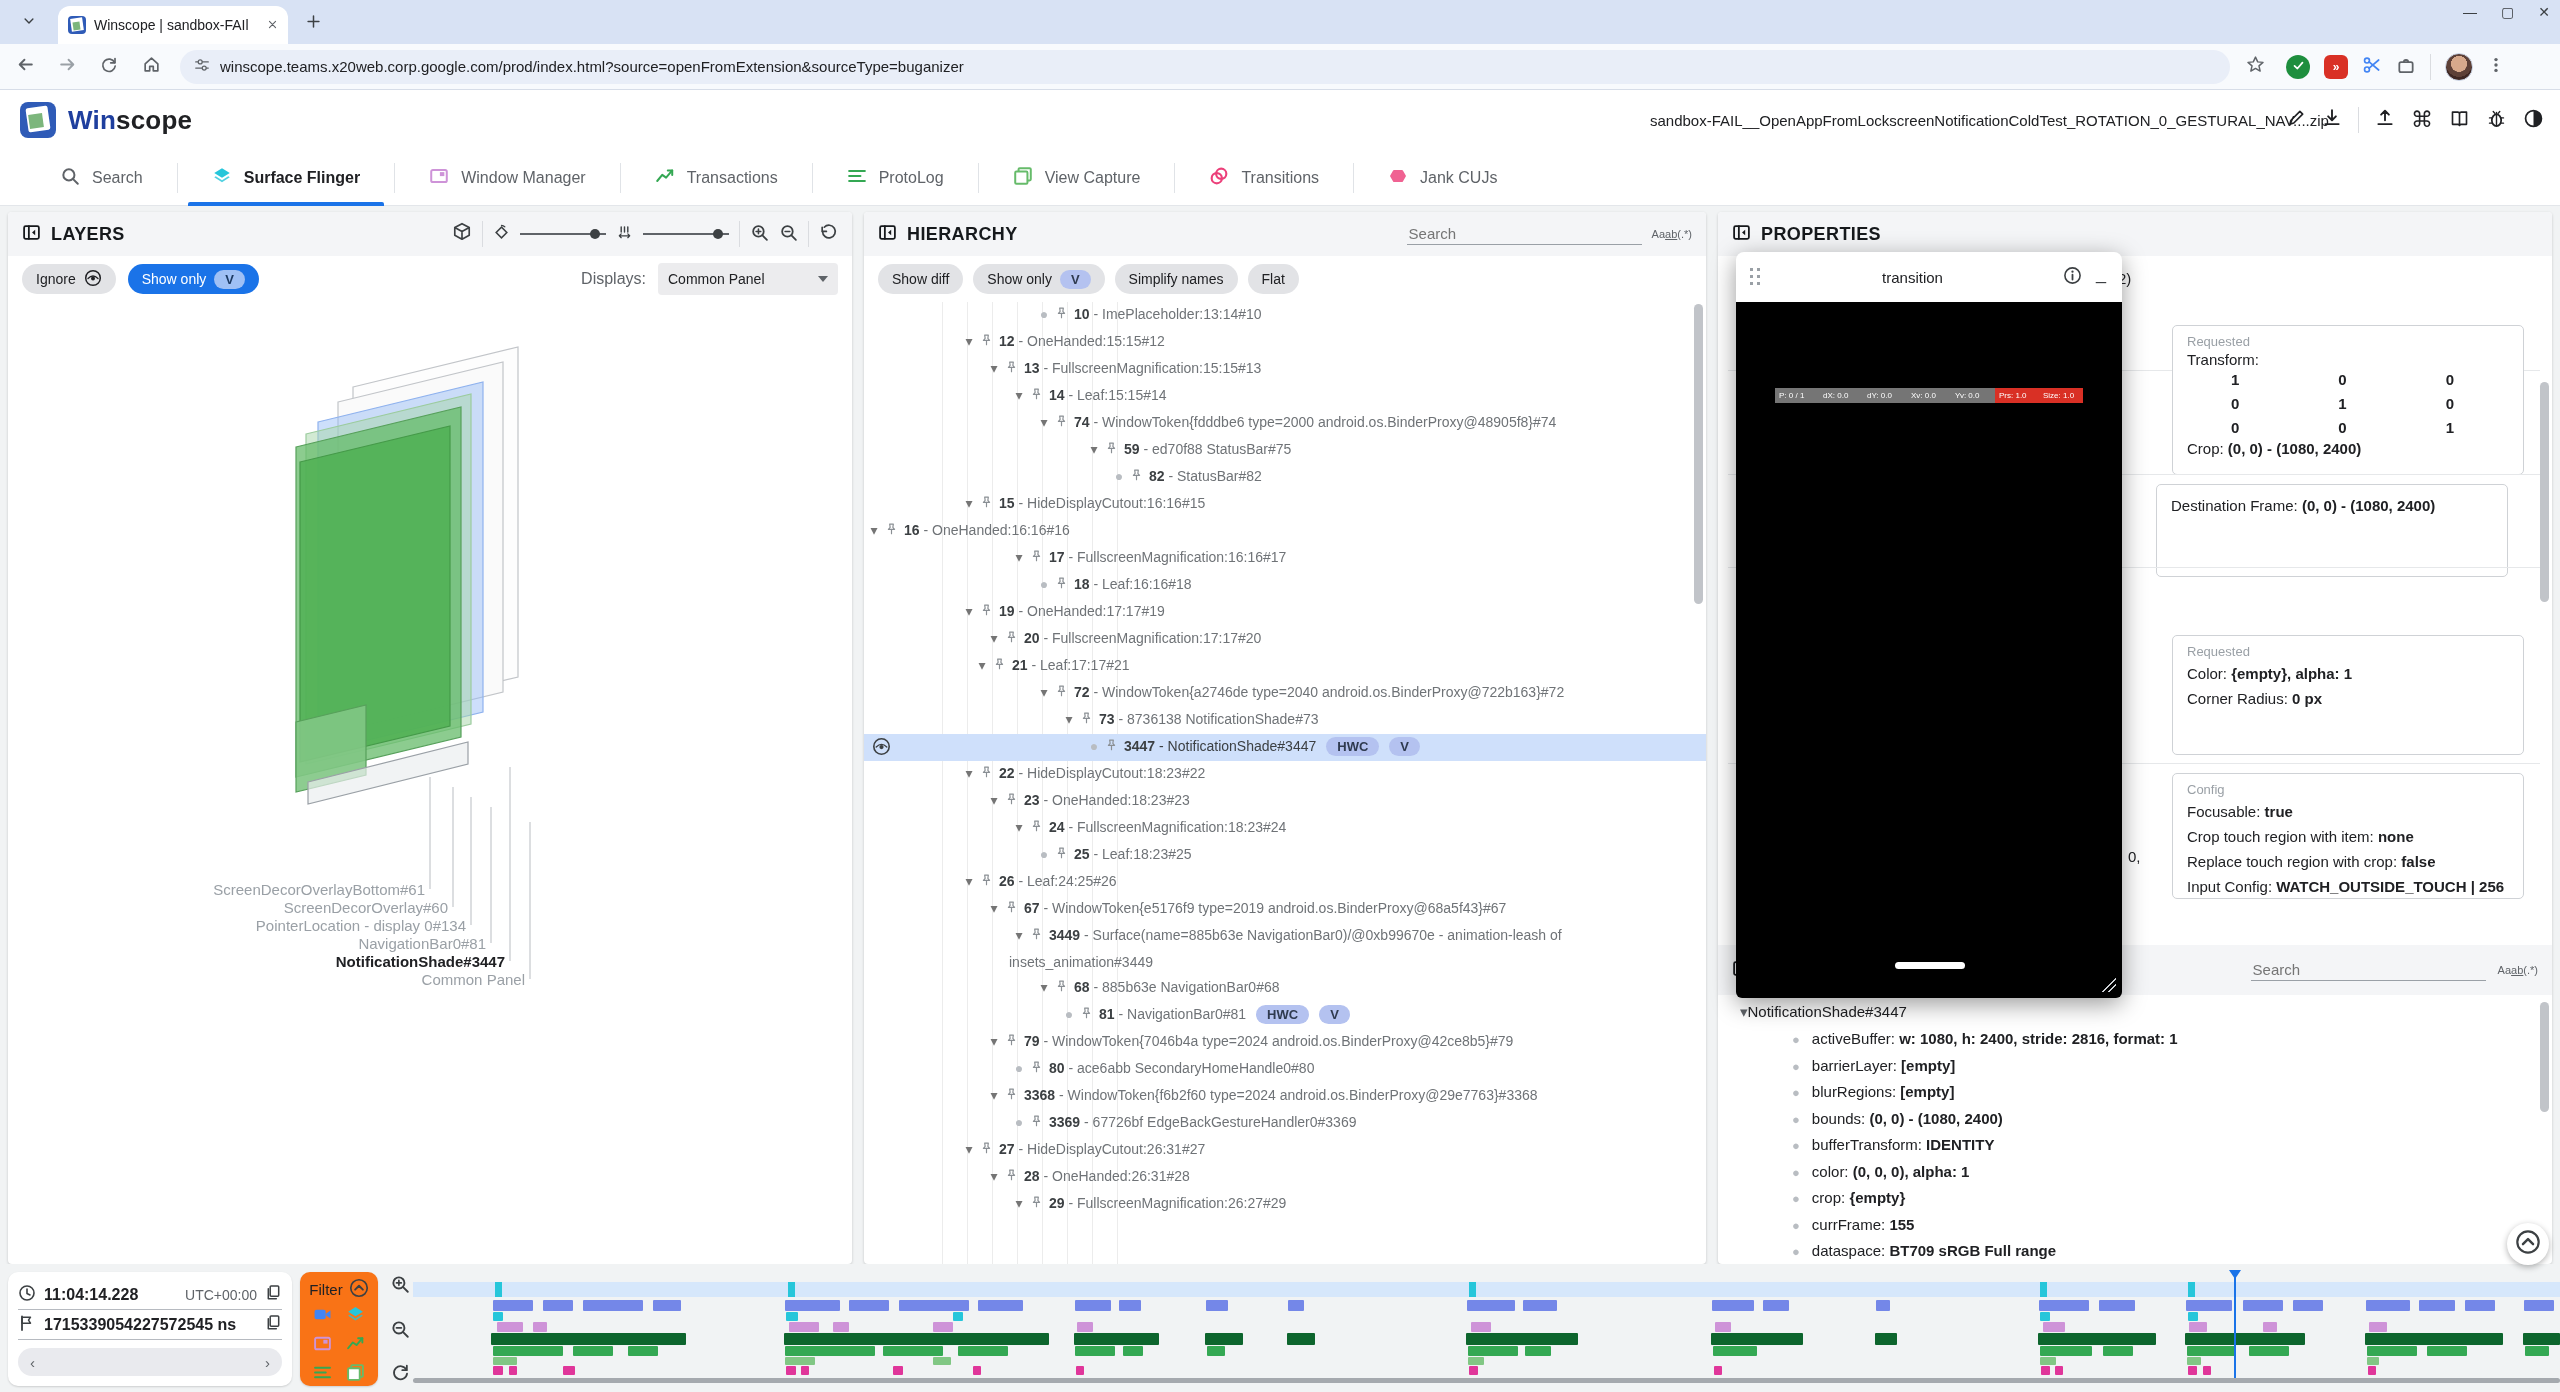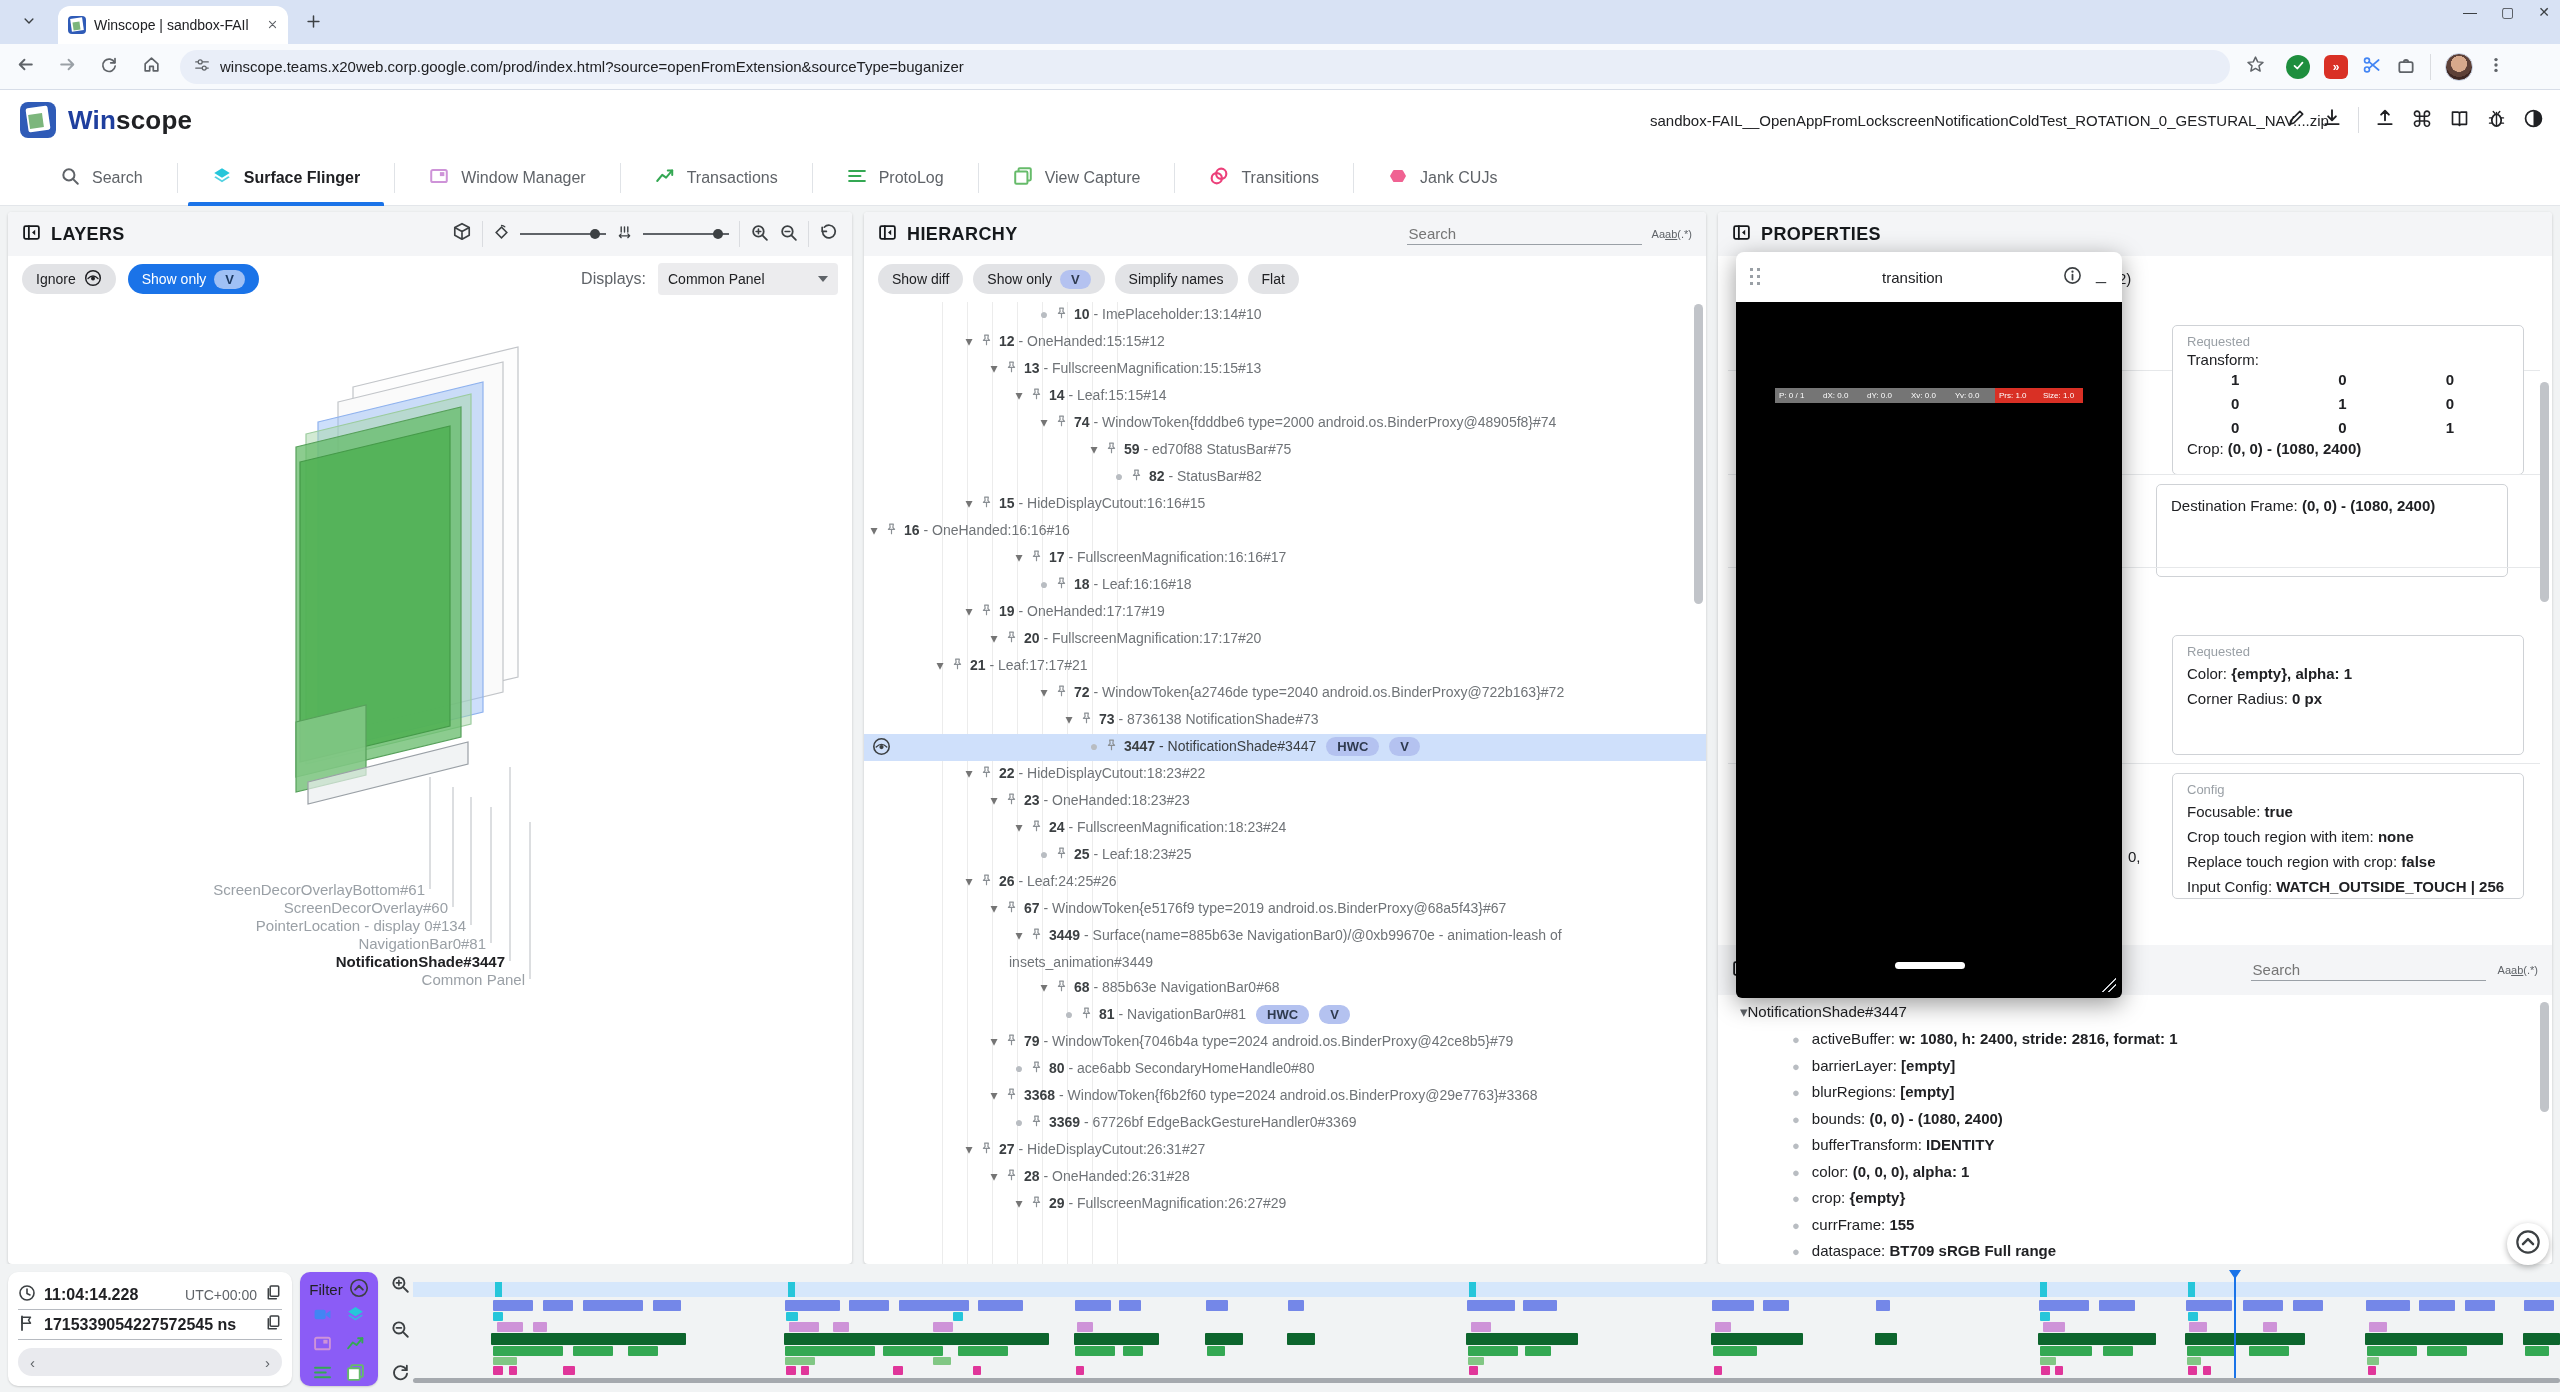--- a/index.html
+++ b/index.html
@@ -82,21 +82,21 @@
 #pstrip div{color:#fff;font-size:8px;line-height:15px;padding:0 4px;white-space:nowrap;width:44px;overflow:hidden}
 #homebar{position:absolute;left:159px;top:660px;width:70px;height:7px;border-radius:4px;background:#fff}
 #resize{position:absolute;right:6px;bottom:6px;width:14px;height:14px;background:linear-gradient(135deg,transparent 0 50%,#cfd2d6 50% 56%,transparent 56% 70%,#cfd2d6 70% 76%,transparent 76%)}
 
 #timeline{position:absolute;left:0;top:1264px;width:2560px;height:128px;background:#f1f3f4}
 #tlcard{position:absolute;left:8px;top:8px;width:284px;height:114px;background:#fff;border-radius:10px;box-shadow:0 1px 2px rgba(0,0,0,.15);padding:8px 10px;font-size:16px;color:#202124}
 .tlrow{display:flex;align-items:center;gap:8px;height:30px;border-bottom:1px solid #b6bac0}
 .tlrow b{font-weight:bold;flex:1;font-size:16px}
 .tlrow .tz{color:#5f6368;font-size:14px;font-weight:normal}
 #tlnav{margin-top:8px;height:28px;background:#e9eaee;border-radius:14px;display:flex;align-items:center;justify-content:space-between;padding:0 12px;color:#5f6368;font-size:15px}
-#filtercard{position:absolute;left:300px;top:8px;width:78px;height:114px;background:#8b5cf6;border-radius:10px;box-shadow:0 1px 2px rgba(0,0,0,.15);padding:6px 8px}
+#filtercard{position:absolute;left:300px;top:8px;width:78px;height:114px;background:#f97316;border-radius:10px;box-shadow:0 1px 2px rgba(0,0,0,.15);padding:6px 8px}
 #filterhead{display:flex;align-items:center;gap:6px;font-size:15px;color:#202124;justify-content:center}
 #filtergrid{display:flex;flex-wrap:wrap;gap:6px 14px;justify-content:center;margin-top:4px}
 #zoomcol{position:absolute;left:386px;top:10px;width:28px;height:112px;display:flex;flex-direction:column;justify-content:space-between;align-items:center;color:#3c4043}
 #tlcanvas{position:absolute;left:413px;top:6px;width:2147px;height:118px}
 #tlband{position:absolute;left:0;top:12px;width:2147px;height:15px;background:#d6e7fb}
 .tltick{position:absolute;top:12px;height:15px;background:#26c6da}
 .tlblock{position:absolute;border-radius:1px}
 #tlcursor{position:absolute;top:0;width:2px;height:108px;background:#1a73e8}
 #tlcursorcap{position:absolute;top:0;width:0;height:0;border-left:6px solid transparent;border-right:6px solid transparent;border-top:9px solid #1a73e8}
 #tlscroll{position:absolute;left:0;top:108px;width:2147px;height:5px;background:#a5a9ae;border-radius:3px}
@@ -479,21 +479,21 @@
               <path d="M9 9 V14" fill="none" stroke="#8a8f94" stroke-width="1.4" stroke-linecap="round" stroke-linejoin="round"></path>
             </svg></span><b>18</b> - Leaf:16:16#18</div>
         <div class="hrow" style="padding-left:95px"><span class="tg">▾</span><span class="pin"><svg width="15" height="15" viewBox="0 0 18 18">
               <path d="M6.8 2.5 h4.4 l-.6 4 2.1 2.4 H5.3 L7.4 6.5 Z" fill="none" stroke="#8a8f94" stroke-width="1.4" stroke-linecap="round" stroke-linejoin="round"></path>
               <path d="M9 9 V14" fill="none" stroke="#8a8f94" stroke-width="1.4" stroke-linecap="round" stroke-linejoin="round"></path>
             </svg></span><b>19</b> - OneHanded:17:17#19</div>
         <div class="hrow" style="padding-left:120px"><span class="tg">▾</span><span class="pin"><svg width="15" height="15" viewBox="0 0 18 18">
               <path d="M6.8 2.5 h4.4 l-.6 4 2.1 2.4 H5.3 L7.4 6.5 Z" fill="none" stroke="#8a8f94" stroke-width="1.4" stroke-linecap="round" stroke-linejoin="round"></path>
               <path d="M9 9 V14" fill="none" stroke="#8a8f94" stroke-width="1.4" stroke-linecap="round" stroke-linejoin="round"></path>
             </svg></span><b>20</b> - FullscreenMagnification:17:17#20</div>
-        <div class="hrow" style="padding-left:66px"><span class="tg">▾</span><span class="pin"><svg width="15" height="15" viewBox="0 0 18 18">
+        <div class="hrow" style="padding-left:108px"><span class="tg">▾</span><span class="pin"><svg width="15" height="15" viewBox="0 0 18 18">
               <path d="M6.8 2.5 h4.4 l-.6 4 2.1 2.4 H5.3 L7.4 6.5 Z" fill="none" stroke="#8a8f94" stroke-width="1.4" stroke-linecap="round" stroke-linejoin="round"></path>
               <path d="M9 9 V14" fill="none" stroke="#8a8f94" stroke-width="1.4" stroke-linecap="round" stroke-linejoin="round"></path>
             </svg></span><b>21</b> - Leaf:17:17#21</div>
         <div class="hrow" style="padding-left:170px"><span class="tg">▾</span><span class="pin"><svg width="15" height="15" viewBox="0 0 18 18">
               <path d="M6.8 2.5 h4.4 l-.6 4 2.1 2.4 H5.3 L7.4 6.5 Z" fill="none" stroke="#8a8f94" stroke-width="1.4" stroke-linecap="round" stroke-linejoin="round"></path>
               <path d="M9 9 V14" fill="none" stroke="#8a8f94" stroke-width="1.4" stroke-linecap="round" stroke-linejoin="round"></path>
             </svg></span><b>72</b> - WindowToken{a2746de type=2040 android.os.BinderProxy@722b163}#72</div>
         <div class="hrow" style="padding-left:195px"><span class="tg">▾</span><span class="pin"><svg width="15" height="15" viewBox="0 0 18 18">
               <path d="M6.8 2.5 h4.4 l-.6 4 2.1 2.4 H5.3 L7.4 6.5 Z" fill="none" stroke="#8a8f94" stroke-width="1.4" stroke-linecap="round" stroke-linejoin="round"></path>
               <path d="M9 9 V14" fill="none" stroke="#8a8f94" stroke-width="1.4" stroke-linecap="round" stroke-linejoin="round"></path>

